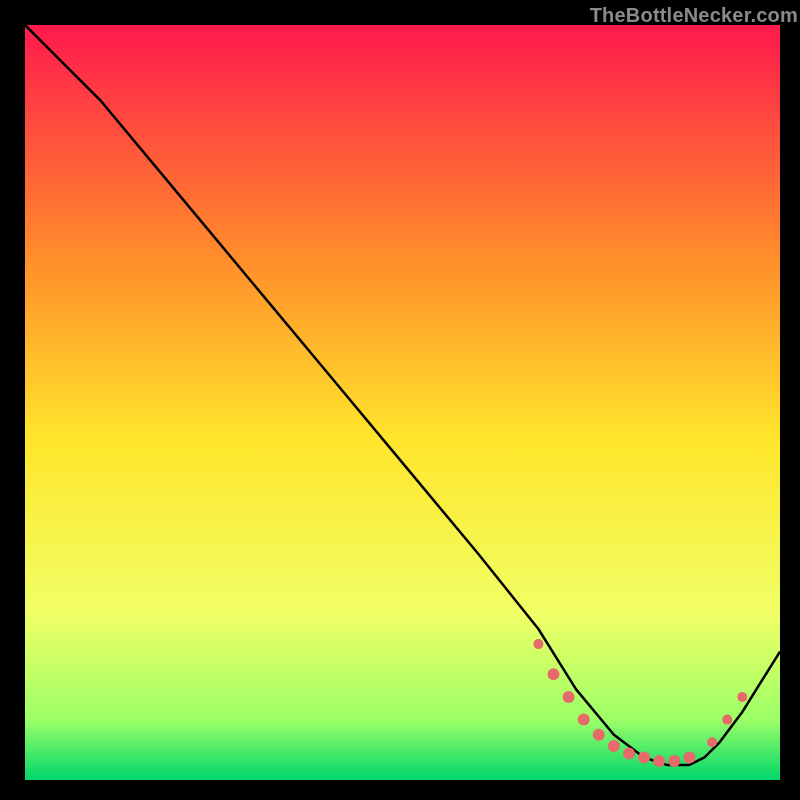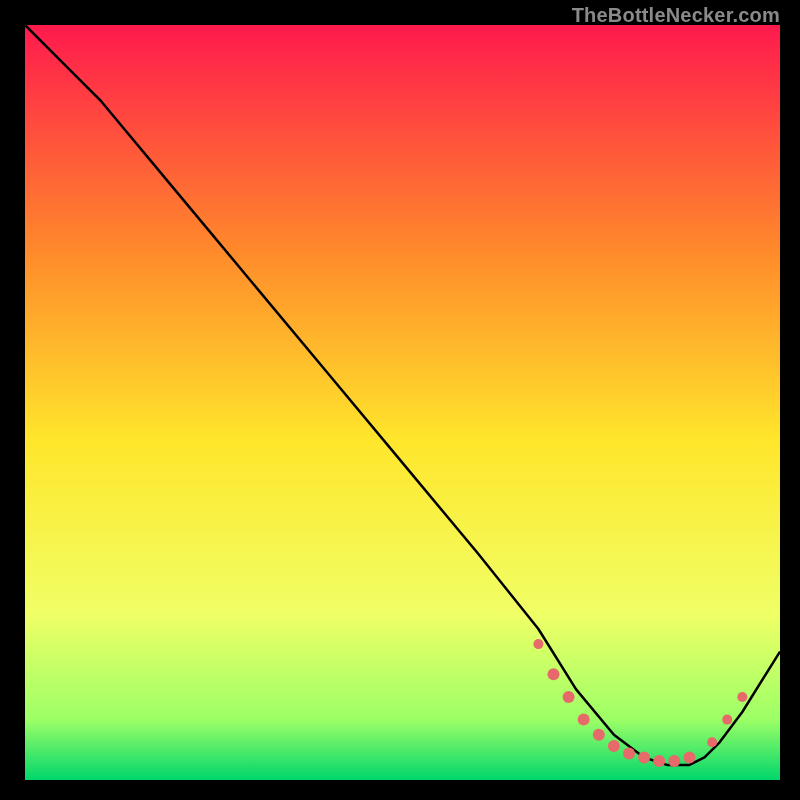--- a/index.html
+++ b/index.html
@@ -13,21 +13,21 @@
   }
   .stage {
     position: relative;
     width: 800px;
     height: 800px;
     background: #000;
   }
   .watermark {
     position: absolute;
     top: 4px;
-    right: 20px;
+    right: 2px;
     color: #8a8a8a;
     font-size: 20px;
     font-weight: 600;
     letter-spacing: 0.2px;
     z-index: 10;
   }
   svg.plot {
     position: absolute;
     left: 0;
     top: 0;

